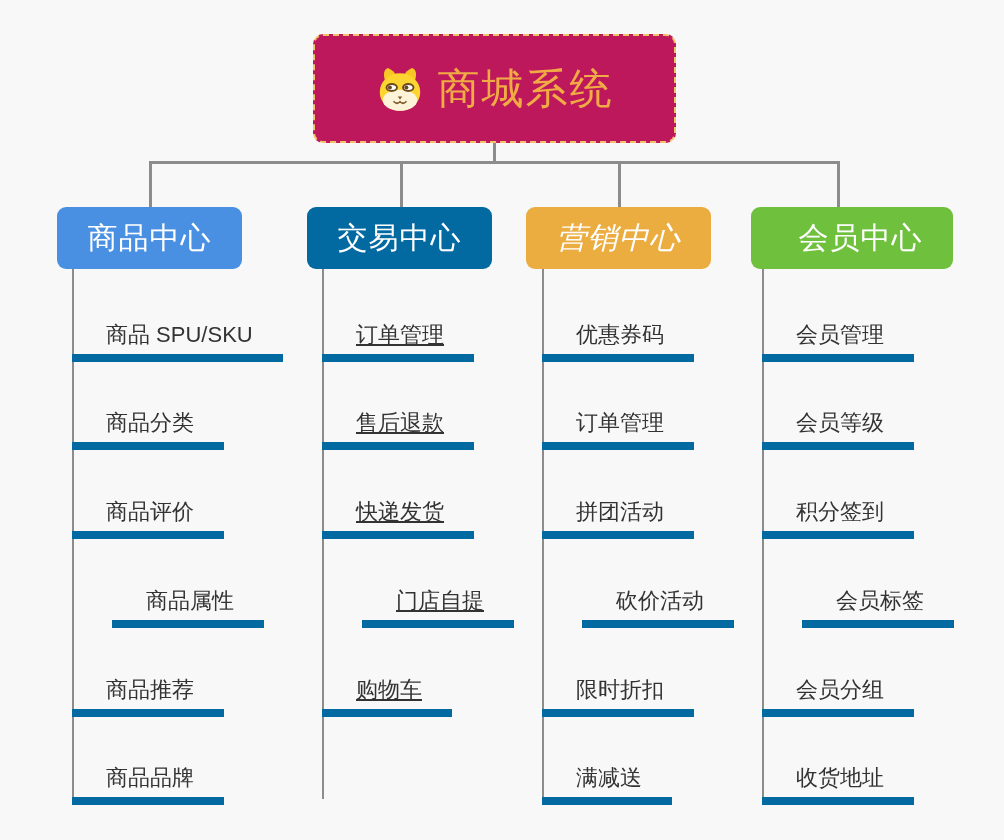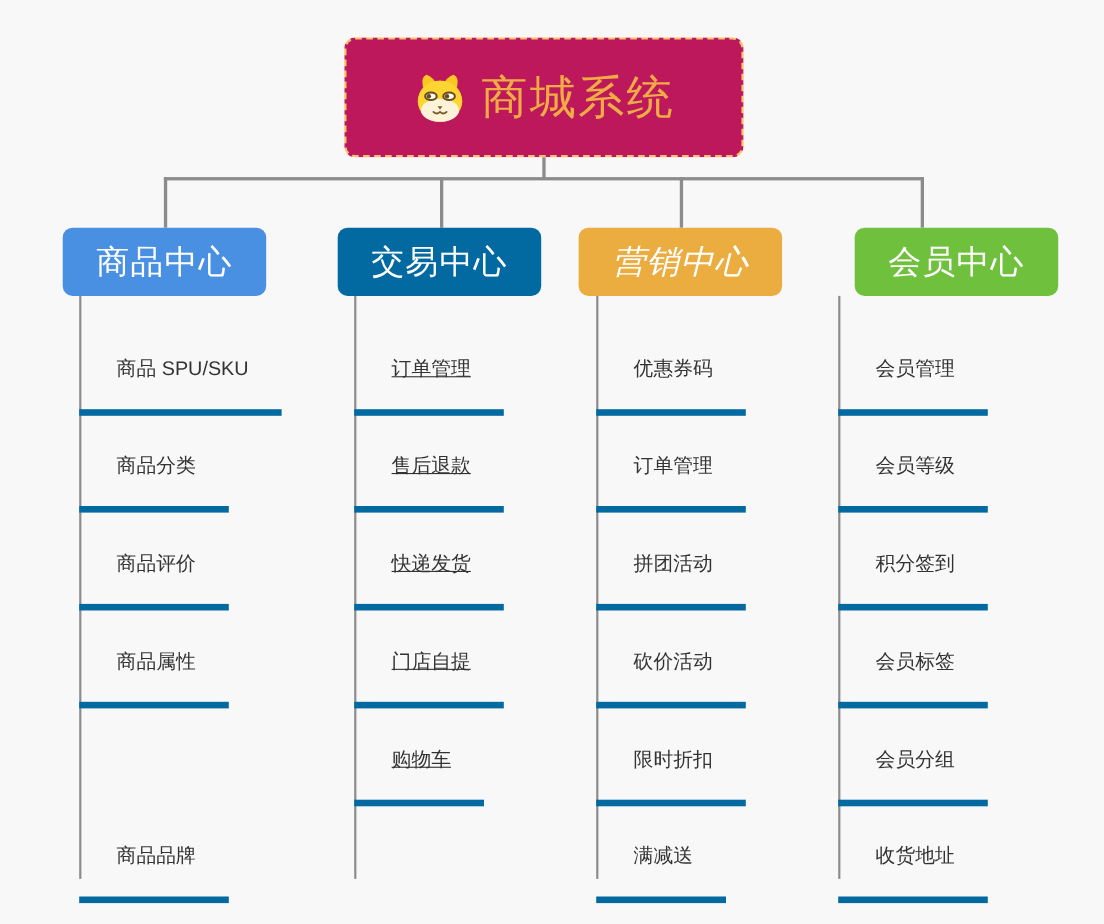--- a/index.html
+++ b/index.html
@@ -27,36 +27,36 @@
   .hbar{left:149px;top:161px;width:691px;height:3px;}
   .stub{top:161px;width:3px;height:46px;}
   .stub0{left:149px;} .stub1{left:400px;} .stub2{left:618px;} .stub3{left:837px;}
 
   
   .branch-header{
     position:absolute;top:207px;width:185px;height:62px;
     border-radius:9px;display:flex;align-items:center;justify-content:center;
     color:#ffffff;font-size:30px;letter-spacing:1px;
   }
-  .h0{left:57px;} .h1{left:307px;} .h2{left:526px;} .h3{left:777px;}
+  .h0{left:57px;} .h1{left:307px;} .h2{left:526px;} .h3{left:751px;padding-left:17px;}
 
   
   .trunk{position:absolute;top:269px;width:2px;height:530px;background:#8c8c8c;}
   .t0{left:72px;} .t1{left:322px;} .t2{left:542px;} .t3{left:762px;}
 
   
   .item{
     position:absolute;white-space:nowrap;
-    font-size:18px;color:#333333;line-height:26px;
-    padding:0 30px 24px 34px;
-    border-bottom:6px solid #0369a1;
+    font-size:22px;color:#333333;line-height:26px;
+    padding:0 30px 6px 34px;
+    border-bottom:8px solid #0369a1;
   }
   .c0{left:72px;} .c1{left:322px;text-decoration:underline;} .c2{left:542px;} .c3{left:762px;}
   .r0{top:322px;} .r1{top:410px;} .r2{top:499px;}
-  .r3{top:588px;} .r4{top:677px;} .r5{top:765px;}
+  .r3{top:588px;margin-left:40px;} .r4{top:677px;} .r5{top:765px;}
 </style>
 </head>
 <body>
 
 <div class="canvas">
 
   <div class="root" style="border-color: rgb(246, 194, 105);">
     <span class="doge">
       <svg width="48" height="48" viewBox="0 0 64 64" aria-hidden="true">
         <path d="M13 24 Q7 7 16 4 Q25 8 27 15 Z" fill="#f8c723"></path>
@@ -88,20 +88,21 @@
 
   <div class="trunk t0"></div>
   <div class="trunk t1"></div>
   <div class="trunk t2"></div>
   <div class="trunk t3"></div>
 
   <div class="item c0 r0">商品 SPU/SKU</div>
   <div class="item c0 r1">商品分类</div>
   <div class="item c0 r2">商品评价</div>
   <div class="item c0 r3">商品属性</div>
+  <div class="item c0 r4">商品推荐</div>
   <div class="item c0 r5">商品品牌</div>
 
   <div class="item c1 r0">订单管理</div>
   <div class="item c1 r1">售后退款</div>
   <div class="item c1 r2">快递发货</div>
   <div class="item c1 r3">门店自提</div>
   <div class="item c1 r4">购物车</div>
 
   <div class="item c2 r0">优惠券码</div>
   <div class="item c2 r1">订单管理</div>

